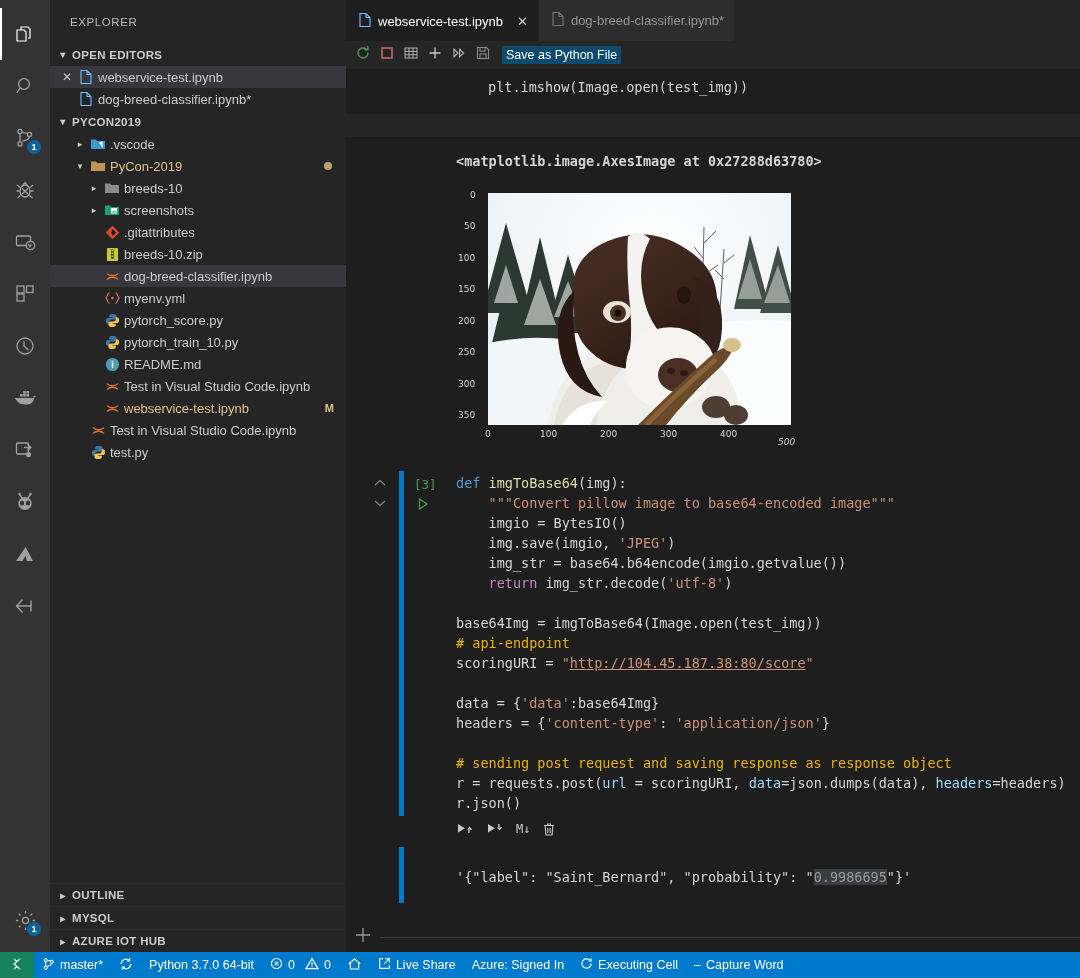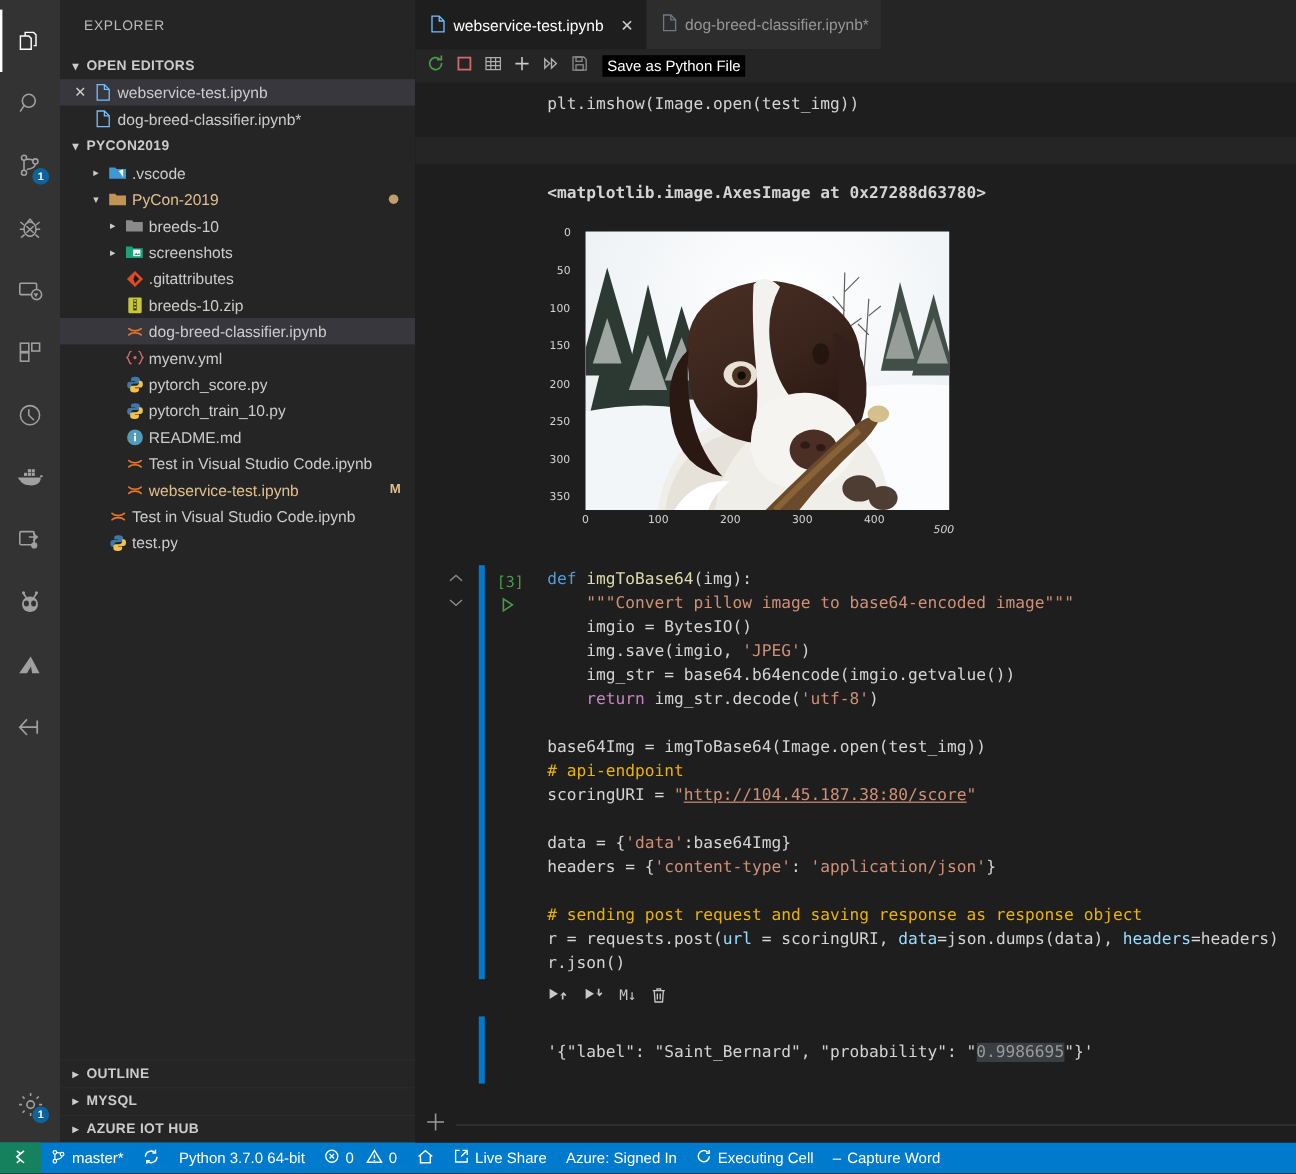--- a/index.html
+++ b/index.html
@@ -89,21 +89,21 @@
 
   .nb-toolbar {
     height: 28px; background: #252526; display: flex; align-items: center;
     gap: 2px; padding-left: 6px; flex: 0 0 28px; position: relative;
   }
   .tb-btn {
     width: 22px; height: 22px; display: flex; align-items: center; justify-content: center;
     cursor: pointer; border-radius: 3px;
   }
   .tooltip {
-    margin-left: 6px; background: #000000; color: #ffffff;
+    margin-left: 6px; background: #0c4a6e; color: #ffffff;
     font-size: 12.5px; padding: 1px 4px; line-height: 16px; white-space: nowrap;
   }
 
   .nb-scroll { flex: 1 1 auto; position: relative; overflow: hidden; background: #1e1e1e; }
 
   .cell { position: relative; display: flex; }
   .cell-gutter { width: 110px; flex: 0 0 110px; position: relative; }
   .cell-content { flex: 1 1 auto; min-width: 0; }
 
   .codefont { font-family: "DejaVu Sans Mono", "Liberation Mono", monospace; font-size: 13.5px; line-height: 20px; }
@@ -595,21 +595,21 @@
                 <rect x="4" y="1.5" width="5" height="3.6"></rect>
                 <rect x="4" y="8" width="6" height="4.5"></rect>
               </svg>
           </span>
         </div>
         <div class="tooltip">Save as Python File</div>
       </div>
 
       <div class="nb-scroll">
 
-        <div class="cell" style="height:45px;">
+        <div class="cell" style="height:45px;gap:32px;">
           <div class="cell-gutter"></div>
           <div class="cell-content">
             <div class="codefont top-cell-code">plt.imshow(Image.open(test_img))</div>
           </div>
         </div>
 
         <div class="out-sep" style="height:23px;"></div>
 
         <div class="cell">
           <div class="cell-gutter"></div>

